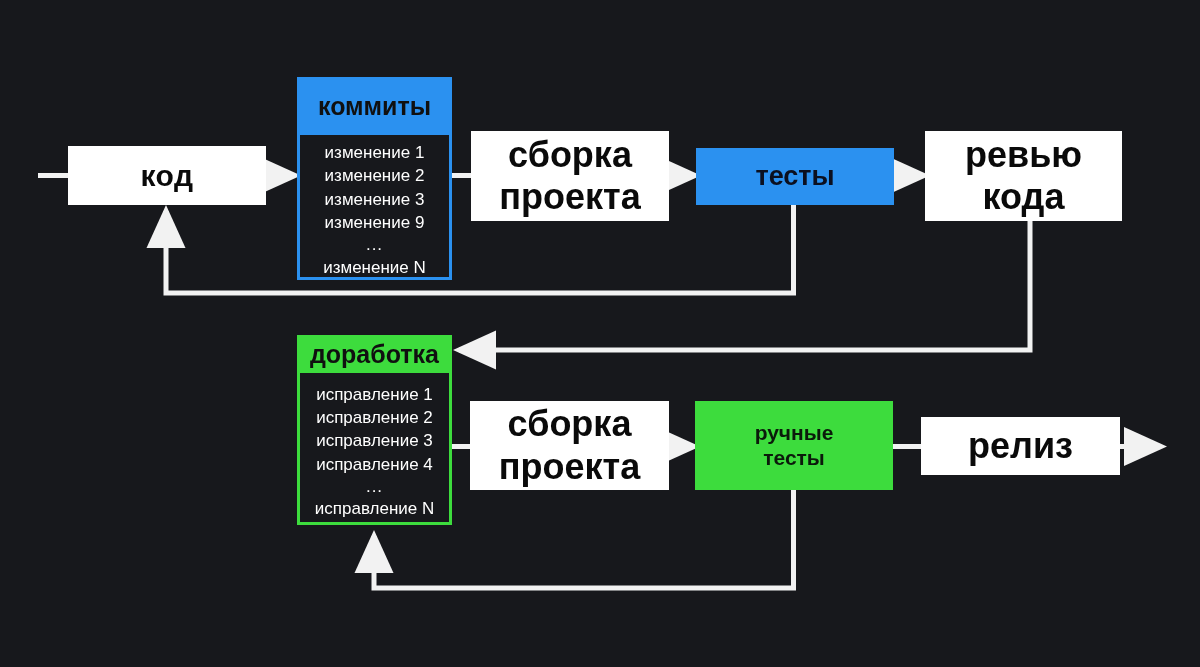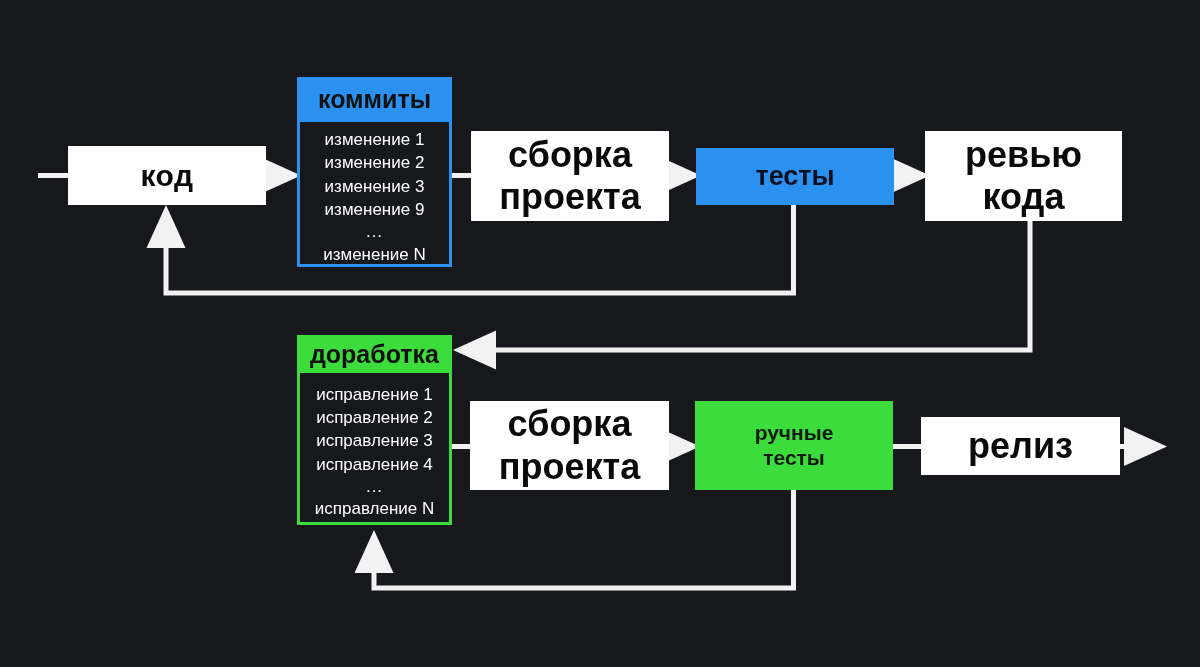--- a/index.html
+++ b/index.html
@@ -133,21 +133,21 @@
     <line x1="1119" y1="446.5" x2="1161" y2="446.5" stroke="#f2f2f2" stroke-width="5" marker-end="url(#ah)"></line>
 
     <path d="M793.5,489 L793.5,588 L374,588 L374,536" fill="none" stroke="#f2f2f2" stroke-width="5" marker-end="url(#ah)"></path>
   </svg>
 
   <div class="node node-white node-kod" style="left:68px; top:146px; width:198px; height:59px;">
     <span>код</span>
   </div>
 
   <div class="listbox blue-frame" style="left:297px; top:77px; width:155px;">
-    <div class="listbox-header" style="height:45px;">
+    <div class="listbox-header" style="height:58px;">
       <span>коммиты</span>
     </div>
     <div class="listbox-body" style="height:145px;">
       <div class="row">изменение 1</div>
       <div class="row">изменение 2</div>
       <div class="row">изменение 3</div>
       <div class="row">изменение 9</div>
       <div class="row dots">...</div>
       <div class="row">изменение N</div>
     </div>

